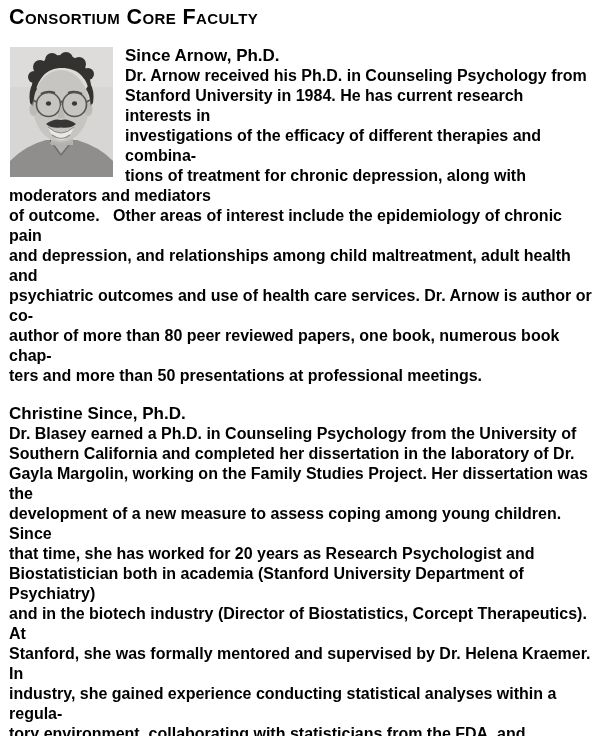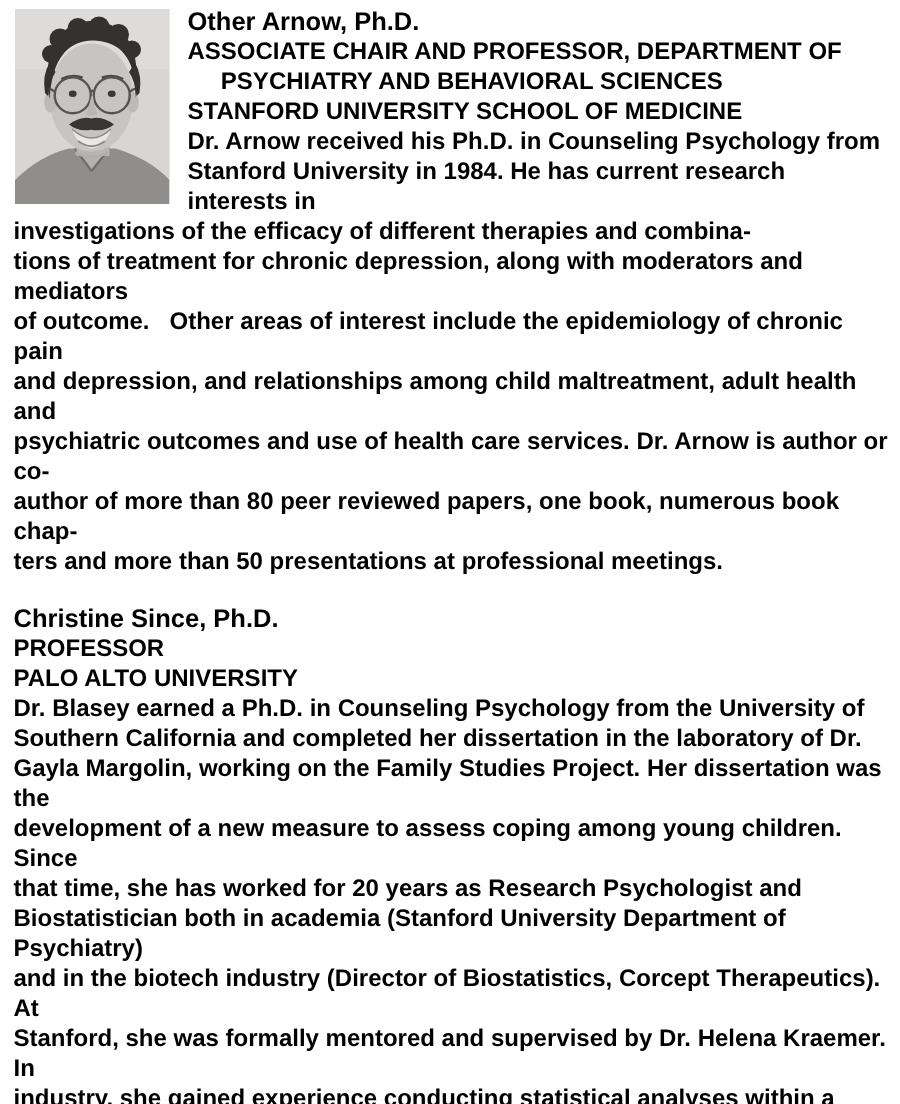--- a/index.html
+++ b/index.html
@@ -32,20 +32,21 @@
   .photo svg { display: block; width: 100%; height: 100%; }
   .name { font-weight: bold; font-size: 17px; line-height: 20px; }
   .titles { font-weight: bold; white-space: pre-wrap; }
   .bio-text { white-space: pre-wrap; font-weight: bold; }
 </style>
 </head>
 <body>
 
 <div class="page">
 
+  <h1 class="doc-title">Consortium Core Faculty</h1>
 
   <section class="bio">
     <div class="photo">
       <svg viewBox="0 0 103 130" xmlns="http://www.w3.org/2000/svg">
         <rect x="0" y="0" width="103" height="130" fill="#d7d6d4"></rect>
         <rect x="0" y="0" width="103" height="40" fill="#dddcda"></rect>
 
         <g>
           <path d="M0,130 L0,114 Q16,98 36,93 L67,93 Q90,100 103,114 L103,130 Z" fill="#8f8e8c"></path>
           <path d="M40,93 L51,108 L63,93 Z" fill="#b3b2b0"></path>
@@ -95,39 +96,34 @@
 
         <g>
           <path d="M38,80 Q51,92 64,80 Q60,92 51,93 Q42,92 38,80 Z" fill="#e9e8e6"></path>
           <path d="M38,80 Q51,92 64,80" stroke="#8d8b88" stroke-width="1" fill="none"></path>
           <path d="M42,88 Q51,95 60,88" stroke="#8d8b88" stroke-width="1.2" fill="none"></path>
         </g>
 
         <path d="M40,96 Q51,101 62,96" stroke="#b1afac" stroke-width="1.5" fill="none"></path>
       </svg>
     </div>
-    <div class="name">Other Arnow, Ph.D.</div>
-    <div class="titles">ASSOCIATE CHAIR AND PROFESSOR, DEPARTMENT OF
-     PSYCHIATRY AND BEHAVIORAL SCIENCES
-STANFORD UNIVERSITY SCHOOL OF MEDICINE</div>
+    <div class="name">Since Arnow, Ph.D.</div>
     <div class="bio-text">Dr. Arnow received his Ph.D. in Counseling Psychology from
 Stanford University in 1984. He has current research interests in
 investigations of the efficacy of different therapies and combina-
 tions of treatment for chronic depression, along with moderators and mediators
 of outcome.   Other areas of interest include the epidemiology of chronic pain
 and depression, and relationships among child maltreatment, adult health and
 psychiatric outcomes and use of health care services. Dr. Arnow is author or co-
 author of more than 80 peer reviewed papers, one book, numerous book chap-
 ters and more than 50 presentations at professional meetings.</div>
   </section>
 
   <section class="bio">
     <div class="name">Christine Since, Ph.D.</div>
-    <div class="titles">PROFESSOR
-PALO ALTO UNIVERSITY</div>
     <div class="bio-text">Dr. Blasey earned a Ph.D. in Counseling Psychology from the University of
 Southern California and completed her dissertation in the laboratory of Dr.
 Gayla Margolin, working on the Family Studies Project. Her dissertation was the
 development of a new measure to assess coping among young children. Since
 that time, she has worked for 20 years as Research Psychologist and
 Biostatistician both in academia (Stanford University Department of Psychiatry)
 and in the biotech industry (Director of Biostatistics, Corcept Therapeutics). At
 Stanford, she was formally mentored and supervised by Dr. Helena Kraemer. In
 industry, she gained experience conducting statistical analyses within a regula-
 tory environment, collaborating with statisticians from the FDA, and presenting

